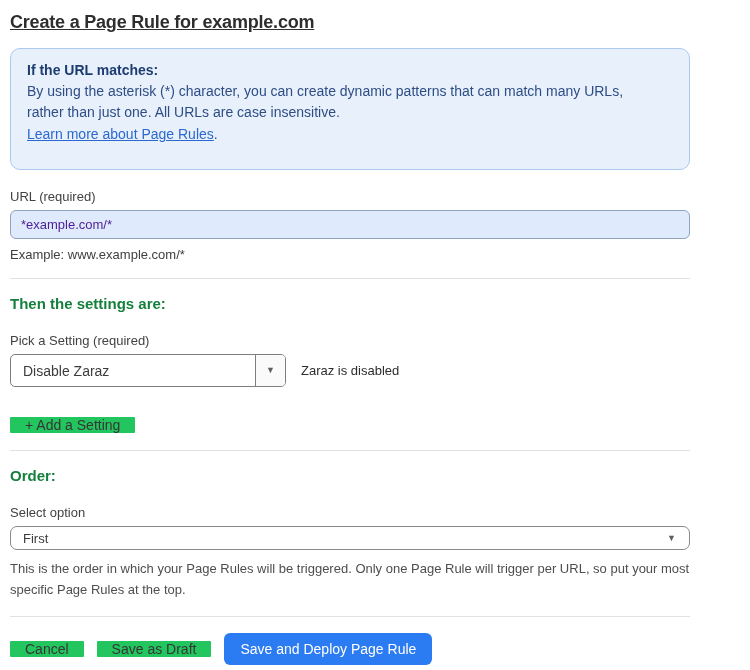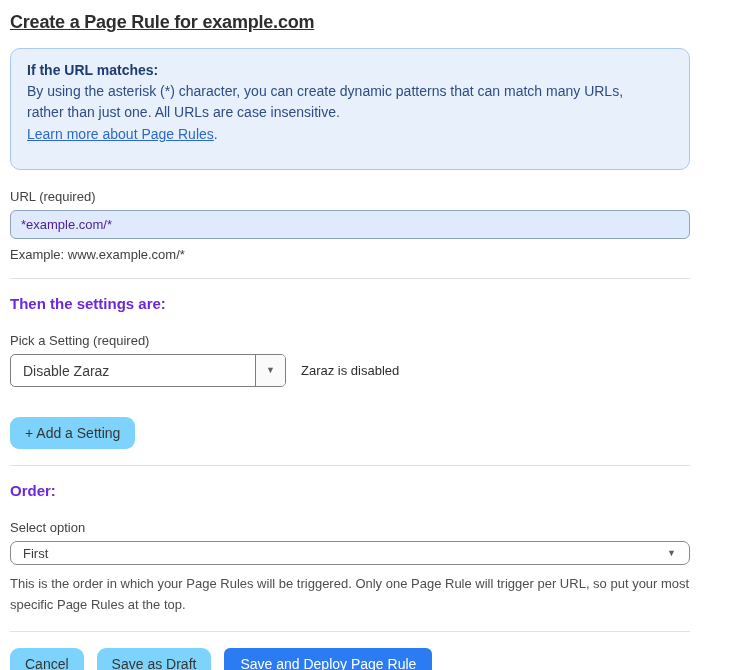--- a/index.html
+++ b/index.html
@@ -29,40 +29,40 @@
   .url-input {
     display: block; width: 680px; height: 29px;
     background: #dfeafc; border: 1px solid #90a4bb; border-radius: 6px;
     padding: 0 10px; font-size: 13px; color: #4c1d95; font-family: inherit;
     outline: none;
   }
   .field-helper { font-size: 13px; color: #404040; margin-top: 8px; }
 
   hr.divider { border: none; border-top: 1px solid #e2e2e2; margin: 16px 0; width: 680px; }
 
-  h2.section-heading { font-size: 15px; font-weight: 700; color: #6d28d9; margin: 0 0 21px 0; }
+  h2.section-heading { font-size: 15px; font-weight: 700; color: #15803d; margin: 0 0 21px 0; }
 
   .setting-row { display: flex; align-items: center; }
   .select-box {
     display: flex; align-items: center; justify-content: space-between;
     width: 276px; height: 33px; border: 1px solid #7e7e7e; border-radius: 5px;
     background: #fff; cursor: pointer;
   }
   .select-value { font-size: 14px; color: #3c3c3c; padding-left: 12px; }
   .select-arrow-btn {
     width: 30px; height: 100%; border-left: 1px solid #7e7e7e; background: #fafafa;
     display: flex; align-items: center; justify-content: center;
     border-radius: 0 4px 4px 0; cursor: pointer;
   }
   .arrow-glyph { font-size: 9px; color: #5f5f5f; line-height: 1; }
   .status-text { margin-left: 15px; font-size: 13px; color: #2d2d2d; }
 
   .gray-btn {
-    background: #7dd3fc; border: none; border-radius: 9px;
-    padding: 8px 15px; font-size: 14px; color: #363636;
+    background: #22c55e; border: none; border-radius: 1px;
+    padding: 0 15px; font-size: 14px; color: #363636;
     font-family: inherit; cursor: pointer;
   }
   .add-setting { margin-top: 30px; }
 
   .select-box.full {
     width: 680px; height: 24px; border: 1px solid #8a8a8a; border-radius: 7px;
     padding-right: 13px; margin-top: 0;
   }
   .select-box.full .select-value { font-size: 13px; color: #3c3c3c; }
   .order-helper {

